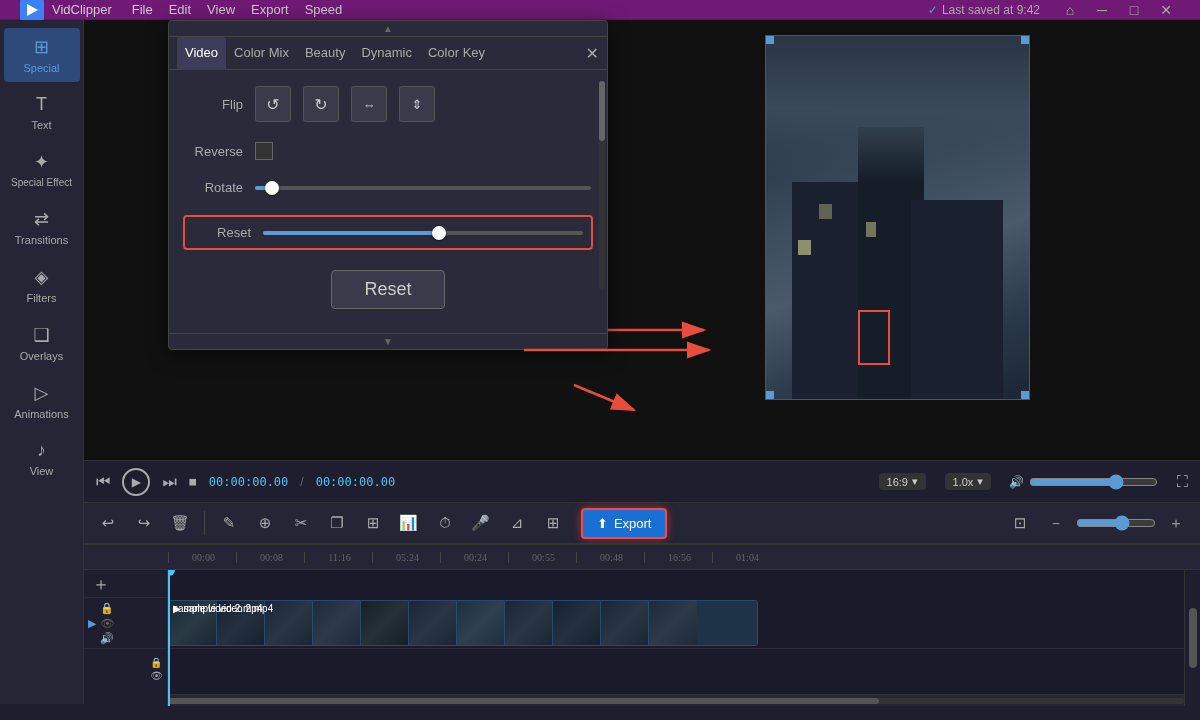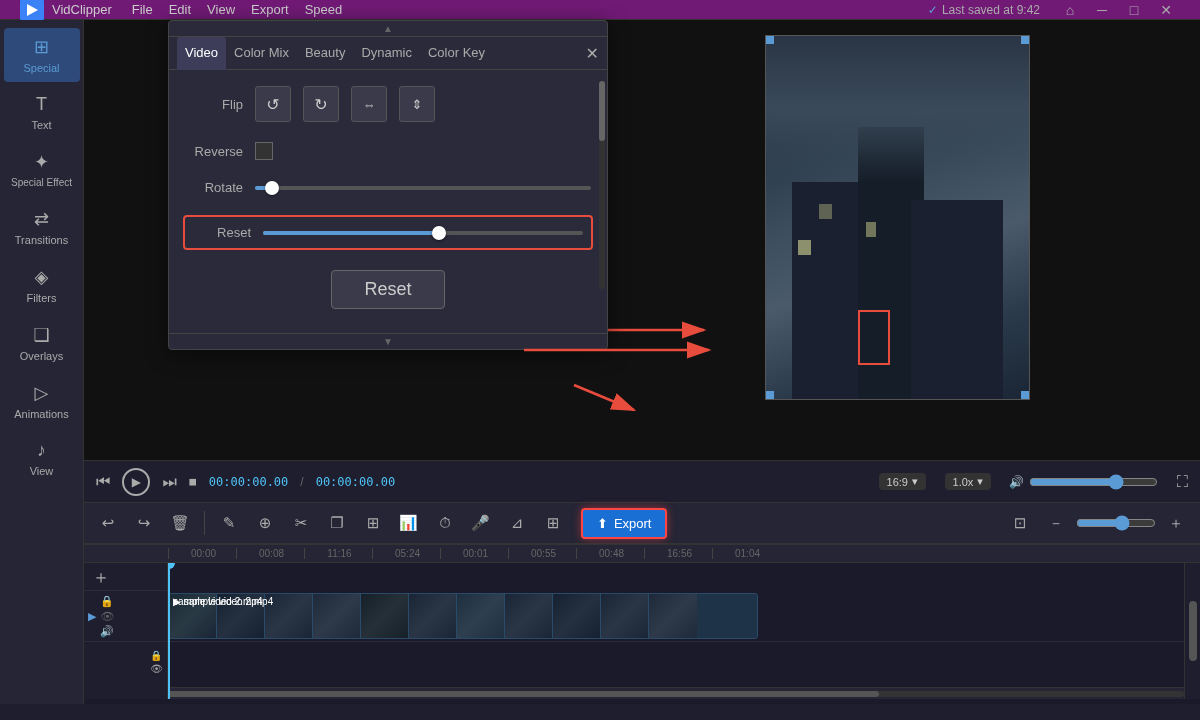--- a/index.html
+++ b/index.html
@@ -91,22 +91,22 @@
       display: flex; align-items: center; gap: 6px;
       border: 2px solid #ff4444; box-shadow: 0 0 8px rgba(255,68,68,0.5);
     }
     .zoom-controls { margin-left: auto; display: flex; align-items: center; gap: 4px; }
 
     
     #timeline {
       height: 160px; background: #1a1a2a; border-top: 1px solid #333;
     }
     .timeline-ruler {
-      height: 18px; background: #252535; border-bottom: 1px solid #333;
-      display: flex; align-items: center; padding-left: 84px; overflow: hidden;
+      height: 25px; background: #252535; border-bottom: 1px solid #333;
+      display: flex; align-items: center; padding-left: 84px; overflow: hidden; font-family: Liberation Serif, serif;
     }
     .ruler-marks { display: flex; gap: 0; flex: 1; position: relative; }
     .ruler-mark { color: #666; font-size: 10px; width: 68px; text-align: center; border-left: 1px solid #444; padding-left: 2px; }
     .timeline-body { display: flex; height: calc(160px - 24px); }
 
     
     #modal-panel {
       position: absolute; top: 0; left: 84px; width: 440px;
       background: #2a2a3a; border: 1px solid #444; border-radius: 4px;
       z-index: 100; box-shadow: 0 4px 20px rgba(0,0,0,0.5);
@@ -334,21 +334,21 @@
     </div>
 
     <div id="timeline">
 
       <div class="timeline-ruler">
         <div class="ruler-marks">
           <div class="ruler-mark">00:00</div>
           <div class="ruler-mark">00:08</div>
           <div class="ruler-mark">11:16</div>
           <div class="ruler-mark">05:24</div>
-          <div class="ruler-mark">00:01</div>
+          <div class="ruler-mark">00:24</div>
           <div class="ruler-mark">00:55</div>
           <div class="ruler-mark">00:48</div>
           <div class="ruler-mark">16:56</div>
           <div class="ruler-mark">01:04</div>
         </div>
       </div>
 
       <div class="timeline-body">
 
         <div style="width:84px;background:#1e1e2e;border-right:1px solid #333;display:flex;flex-direction:column;">

